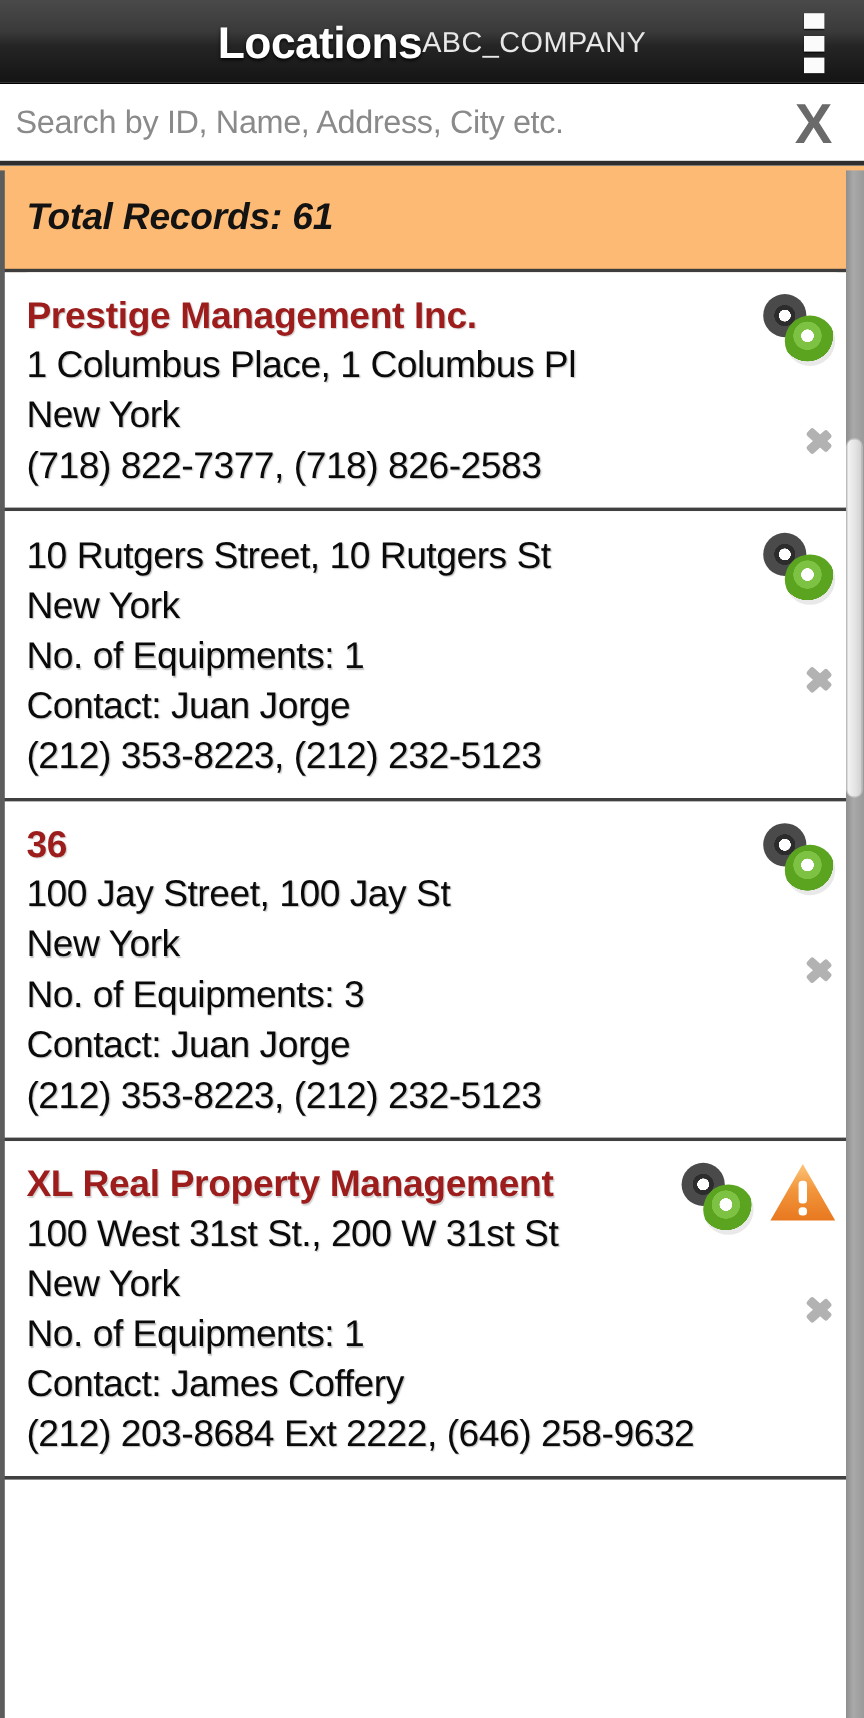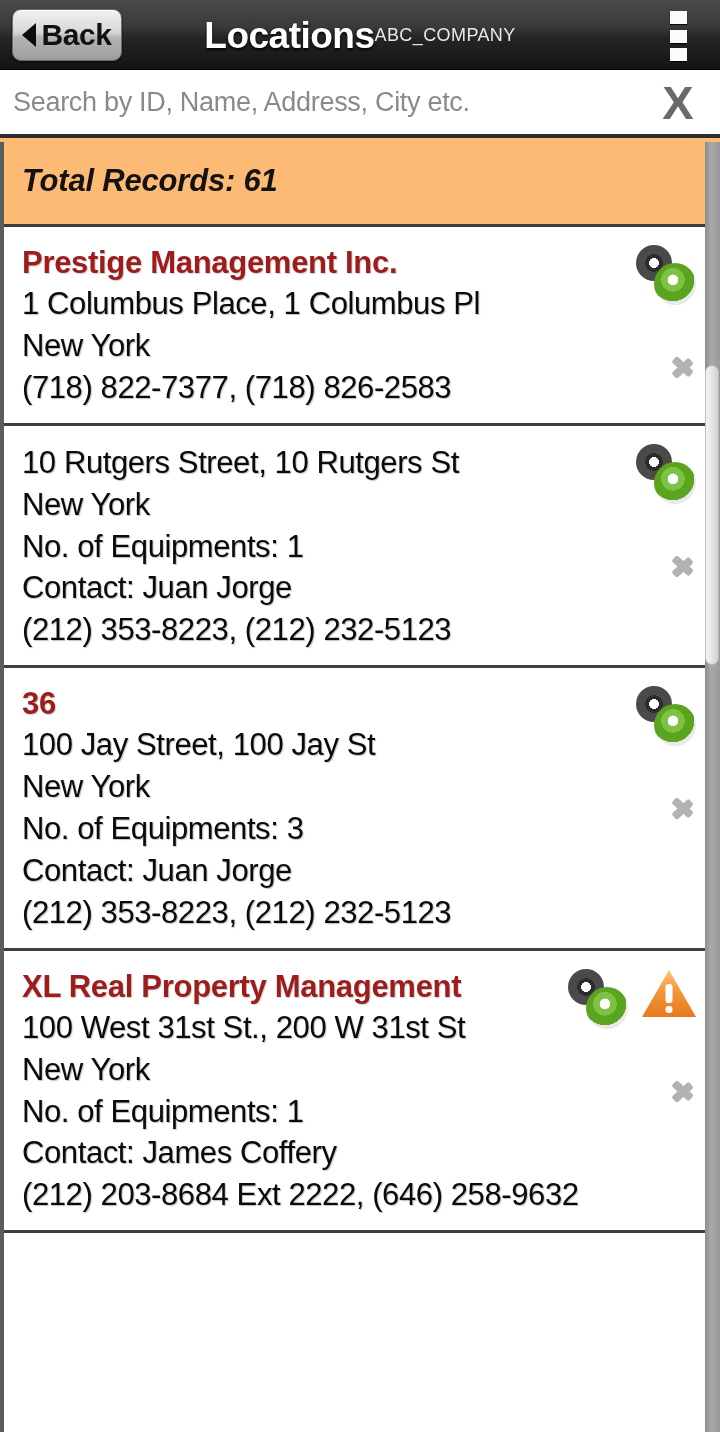--- a/index.html
+++ b/index.html
@@ -38,21 +38,21 @@
   .title-wrap{
     position:absolute; left:0; right:0; top:0; height:70px;
     display:flex; flex-direction:row; align-items:center; justify-content:center;
     pointer-events:none;
   }
   .title-main{
     font-size:37px; font-weight:bold; color:#ffffff; line-height:1.0;
     text-shadow:0 2px 3px rgba(0,0,0,.9); letter-spacing:-0.5px;
   }
   .title-sub{
-    font-size:18px; color:#e8e8e8; line-height:1.1; margin-top:2px;
+    font-size:24px; color:#e8e8e8; line-height:1.1; margin-top:2px;
     letter-spacing:0.4px;
   }
   .overflow-menu{
     position:absolute; right:26px; top:10px; width:32px; height:52px;
     display:flex; flex-direction:column; align-items:center; justify-content:space-between;
     cursor:pointer; padding:1px 0;
   }
   .overflow-menu i{
     display:block; width:17px; height:13px; background:#fbfbfb;
     box-shadow:0 1px 1px rgba(0,0,0,.8);
@@ -187,24 +187,20 @@
     position:absolute; left:0; top:142px; bottom:0; width:4px;
     background:#5c5c5c; z-index:39;
   }
 </style>
 </head>
 <body>
 
 <div id="app">
 
   <div class="titlebar">
-    <div class="back-btn">
-      <span class="back-tri"></span>
-      <span class="back-label">Back</span>
-    </div>
     <div class="title-wrap">
       <div class="title-main">Locations</div>
       <div class="title-sub">ABC_COMPANY</div>
     </div>
     <div class="overflow-menu">
       <i></i>
       <i></i>
       <i></i>
     </div>
   </div>

